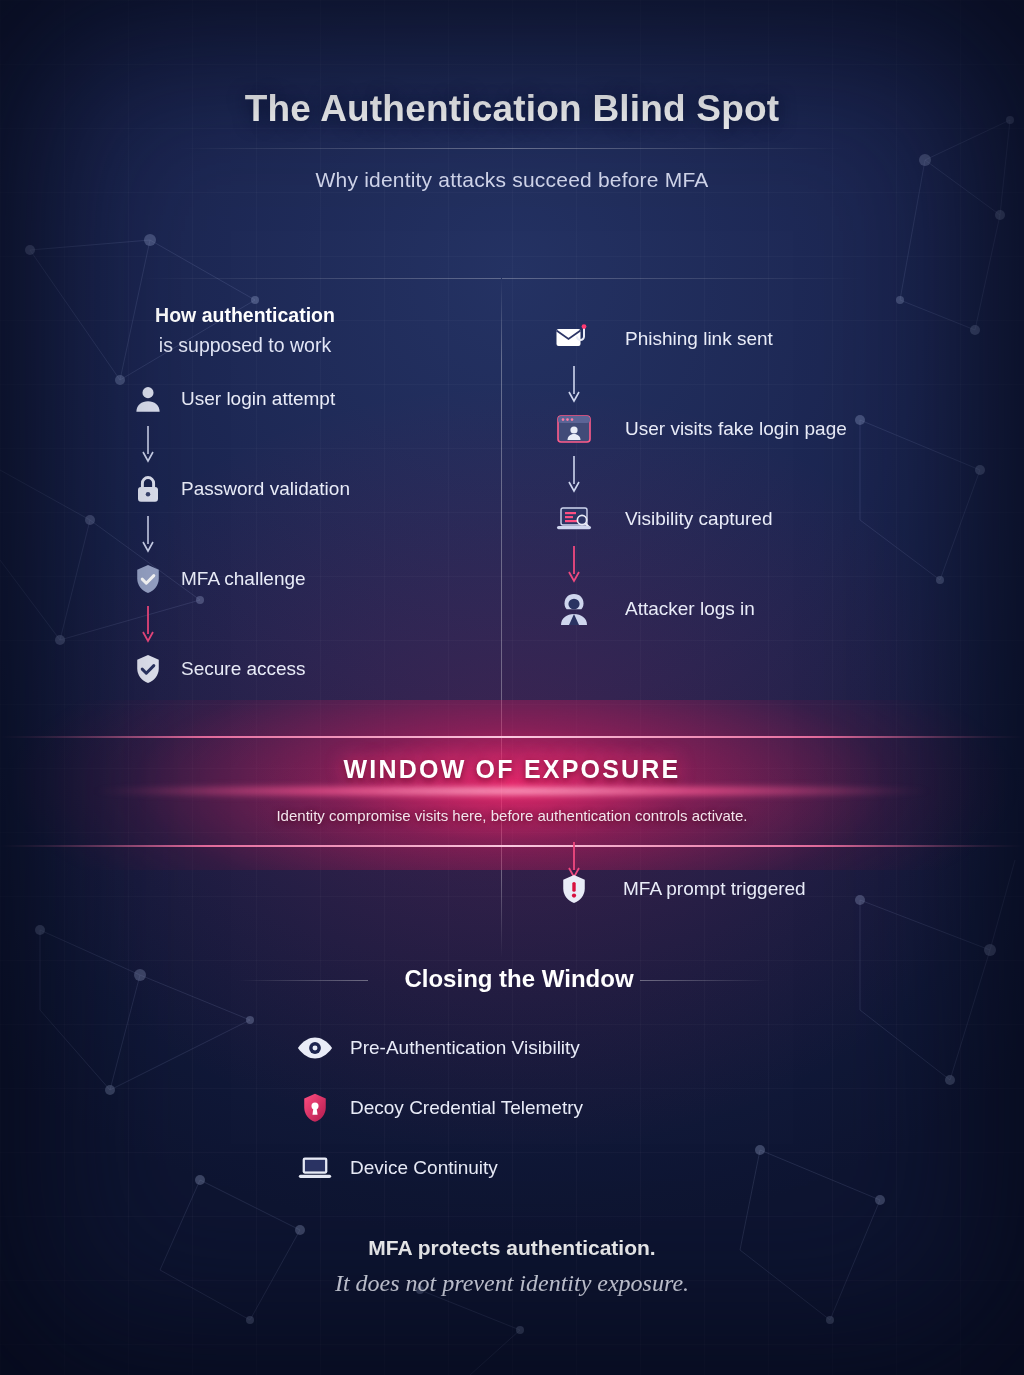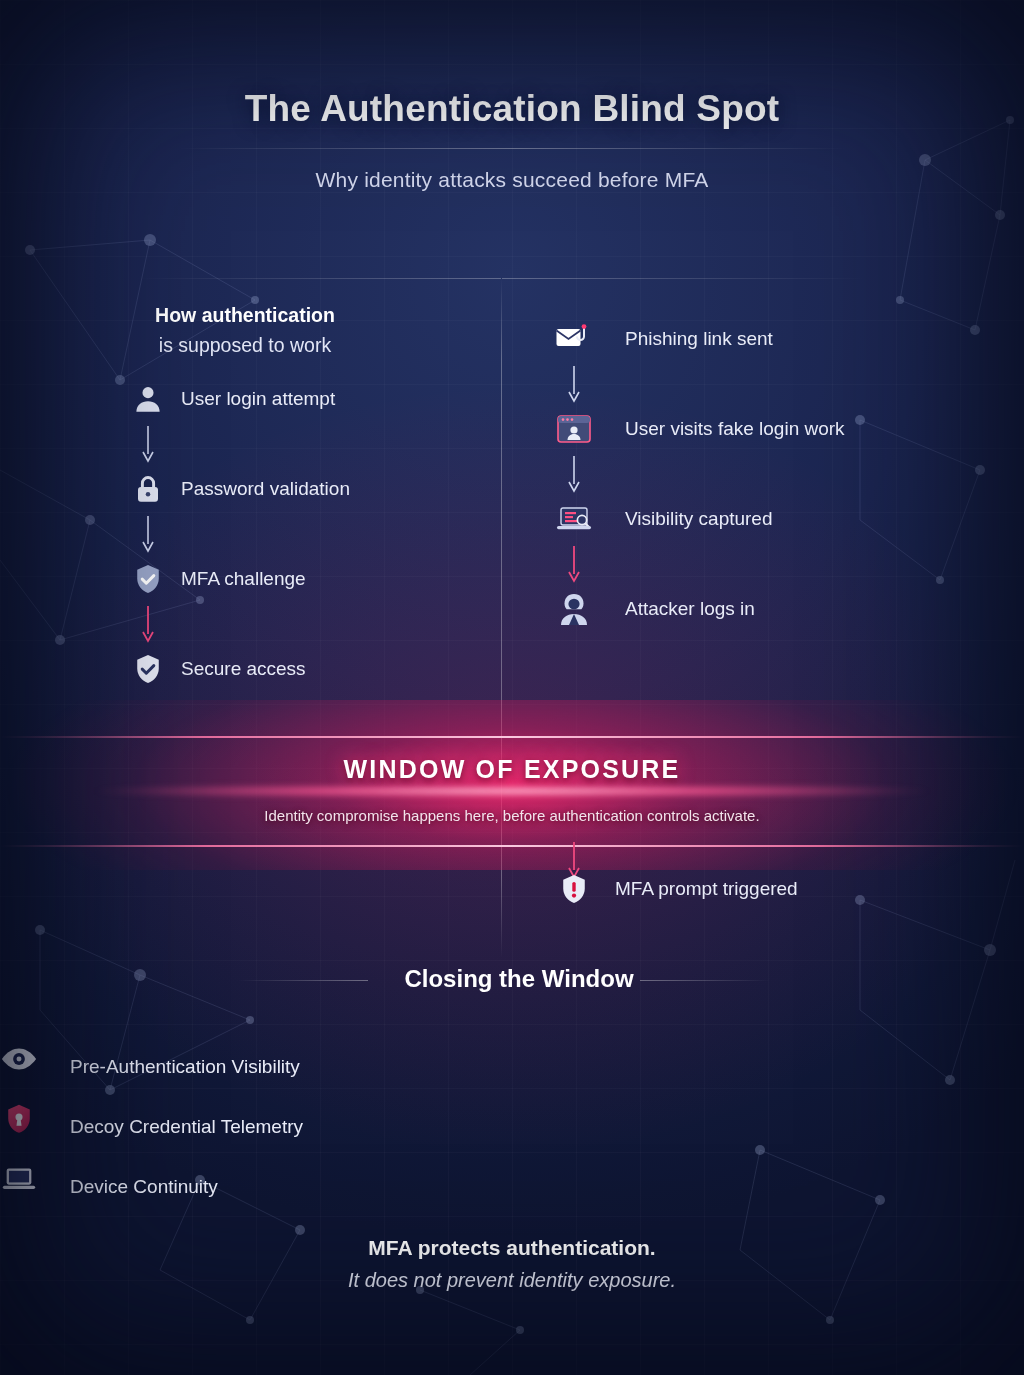--- a/index.html
+++ b/index.html
@@ -210,21 +210,21 @@
     color: #f3e4ec;
     text-shadow: 0 1px 6px rgba(70,0,25,0.9);
   }
   
   .mfa-prompt {
     position: absolute;
     top: 870px;
     left: 555px;
     display: flex;
     align-items: center;
-    gap: 22px;
+    gap: 30px;
   }
   .mfa-arrow {
     position: absolute;
     top: 840px;
     left: 555px;
     width: 38px;
     display: flex;
     justify-content: center;
   }
   
@@ -255,45 +255,47 @@
     color: #ffffff;
   }
   .closing-list {
     position: absolute;
     top: 1018px;
     left: 0;
     width: 100%;
   }
   .closing-item {
     display: flex;
-    align-items: flex-end;
-    gap: 32px;
+    align-items: center;
+    gap: 16px;
     height: 60px;
+    padding-left: 296px;
   }
   .closing-label {
     font-size: 19px;
     color: #e9ecf8;
   }
   .footer {
     position: absolute;
     top: 1232px;
     left: 0;
     width: 100%;
     text-align: center;
     line-height: 1.55;
   }
   .footer .l1 {
     font-size: 21px;
     font-weight: bold;
     color: #ffffff;
   }
   .footer .l2 {
-    font-size: 20px;
+    font-size: 24px;
     font-style: italic;
     color: #eceffb;
+    font-family: Liberation Serif, serif;
   }
 </style>
 </head>
 <body>
 
 <div id="poster">
   <div class="grid-lines"></div>
 
   <svg class="netsvg" viewBox="0 0 1024 1375">
     <g stroke="rgba(190,205,255,0.22)" stroke-width="1" fill="none">
@@ -463,21 +465,21 @@
             <svg width="36" height="32" viewBox="0 0 36 32">
               <rect x="2" y="3" width="32" height="26" rx="3" fill="#414b78" stroke="#ff5c8a" stroke-width="1.6"></rect>
               <rect x="2" y="3" width="32" height="7" rx="3" fill="#5b6496"></rect>
               <circle cx="7" cy="6.6" r="1.3" fill="#ff7ba3"></circle>
                 <circle cx="11.5" cy="6.6" r="1.3" fill="#ff7ba3"></circle>
                 <circle cx="16" cy="6.6" r="1.3" fill="#ff7ba3"></circle>
               <circle cx="18" cy="17" r="3.6" fill="#e9ecf7"></circle>
               <path d="M11.5 27c0-3.8 2.9-6.1 6.5-6.1s6.5 2.3 6.5 6.1z" fill="#e9ecf7"></path>
             </svg>
           </span>
-          <span class="step-label">User visits fake login work</span>
+          <span class="step-label">User visits fake login page</span>
         </div>
 
         <div class="arrow">
           <span class="stem">
             <svg width="16" height="40" viewBox="0 0 16 40">
                 <line x1="8" y1="2" x2="8" y2="30" stroke="#cfd6ee" stroke-width="1.6"></line>
                 <path d="M3 28 L8 37 L13 28" fill="none" stroke="#cfd6ee" stroke-width="1.6"></path>
               </svg>
           </span>
         </div>
@@ -519,21 +521,21 @@
         </div>
 
       </div>
     </div>
 
     <div class="band"></div>
     <div class="band-line top"></div>
     <div class="band-core"></div>
     <div class="band-line bottom"></div>
     <div class="band-title">WINDOW OF EXPOSURE</div>
-    <div class="band-sub">Identity compromise happens here, before authentication controls activate.</div>
+    <div class="band-sub">Identity compromise visits here, before authentication controls activate.</div>
 
     <div class="mfa-arrow">
       <svg width="16" height="40" viewBox="0 0 16 40">
           <line x1="8" y1="2" x2="8" y2="30" stroke="#f0497f" stroke-width="1.8"></line>
           <path d="M3 28 L8 37 L13 28" fill="none" stroke="#f0497f" stroke-width="1.8"></path>
         </svg>
     </div>
 
     <div class="mfa-prompt">
       <span class="icon-box">

